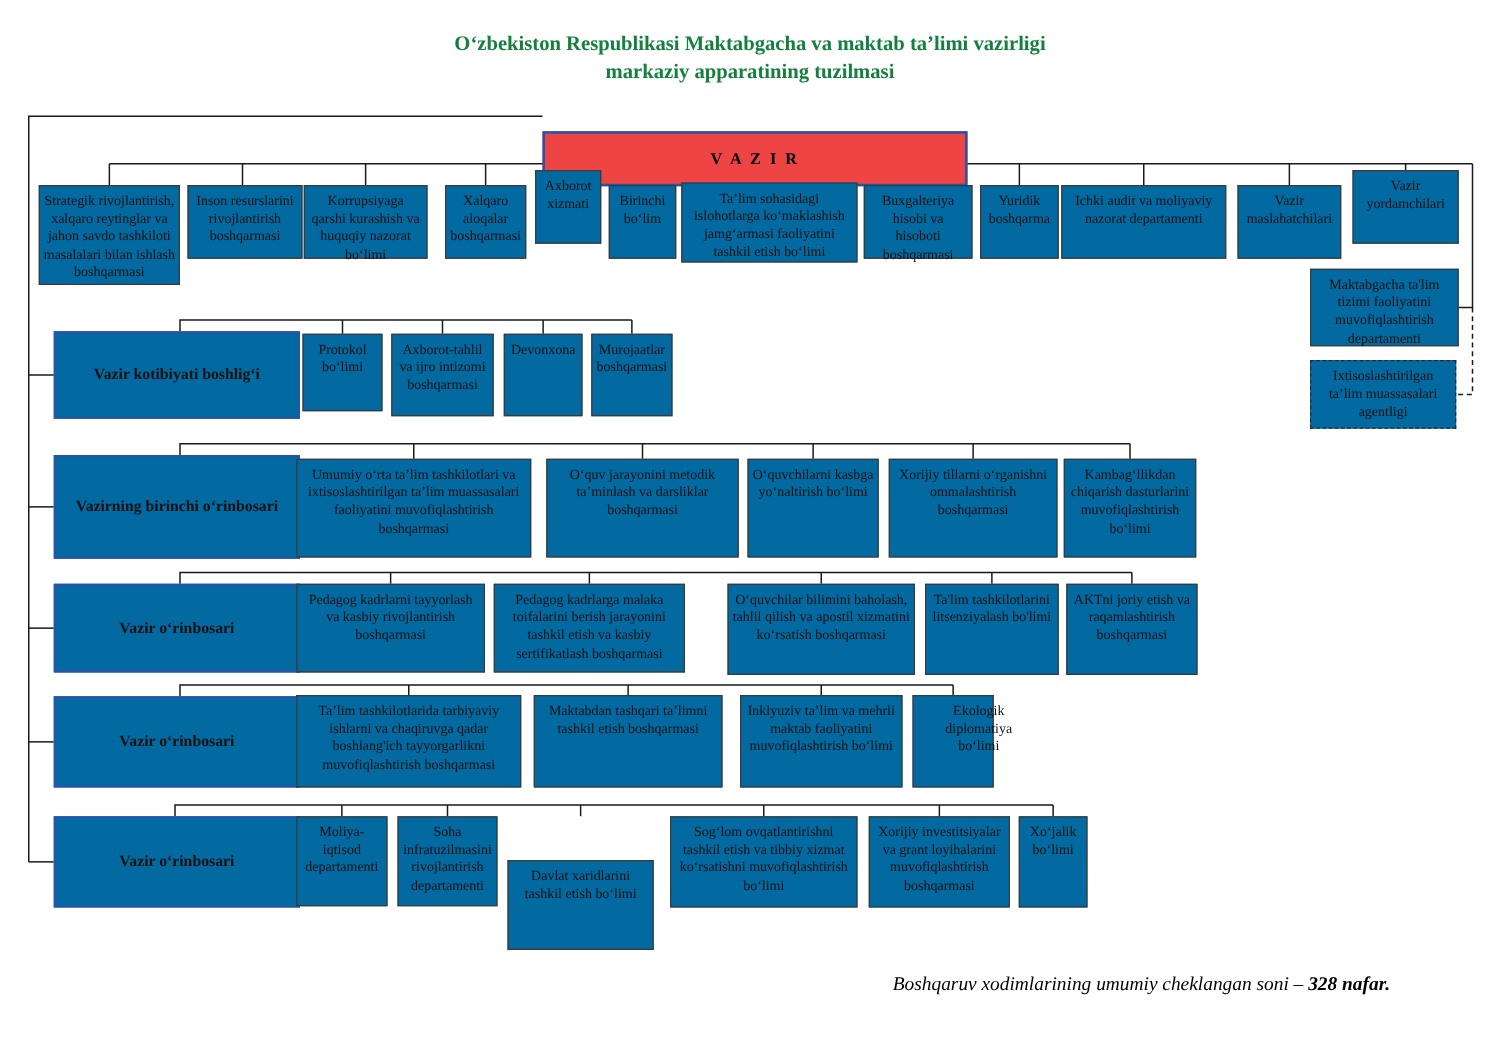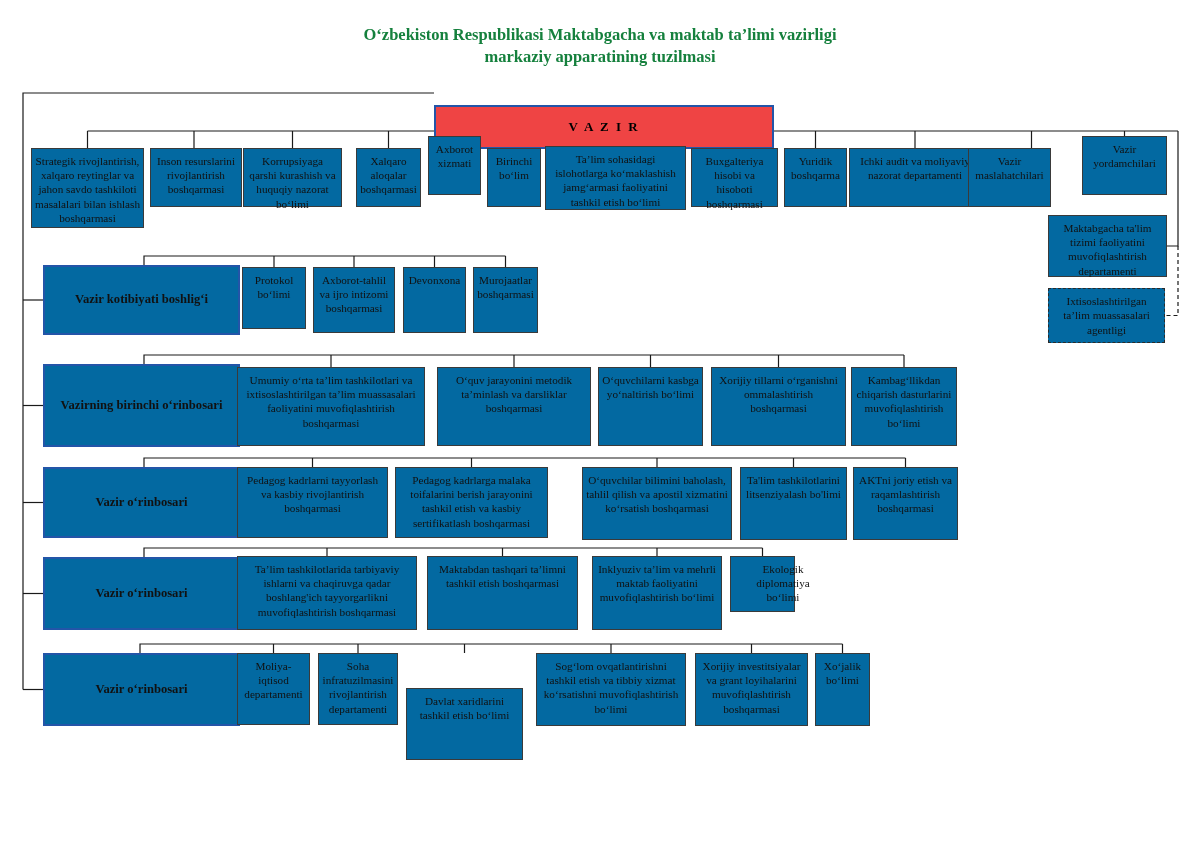--- a/index.html
+++ b/index.html
@@ -91,21 +91,21 @@
       <div class="box" style="left: 31px; top: 148px; width: 113px; height: 80px;">Strategik rivojlantirish, xalqaro reytinglar va jahon savdo tashkiloti masalalari bilan ishlash boshqarmasi</div>
       <div class="box" style="left: 150px; top: 148px; width: 92px; height: 59px;">Inson resurslarini rivojlantirish boshqarmasi</div>
       <div class="box" style="left: 243px; top: 148px; width: 99px; height: 59px;">Korrupsiyaga qarshi kurashish va huquqiy nazorat bo‘limi</div>
       <div class="box" style="left: 356px; top: 148px; width: 65px; height: 59px;">Xalqaro aloqalar boshqarmasi</div>
       <div class="box" style="left: 428px; top: 136px; width: 53px; height: 59px;">Axborot xizmati</div>
       <div class="box" style="left: 487px; top: 148px; width: 54px; height: 59px;">Birinchi bo‘lim</div>
       <div class="box" style="left: 545px; top: 146px; width: 141px; height: 64px;">Ta’lim sohasidagi islohotlarga ko‘maklashish jamg‘armasi faoliyatini tashkil etish bo‘limi</div>
       <div class="box" style="left: 691px; top: 148px; width: 87px; height: 59px;">Buxgalteriya hisobi va hisoboti boshqarmasi</div>
       <div class="box" style="left: 784px; top: 148px; width: 63px; height: 59px;">Yuridik boshqarma</div>
       <div class="box" style="left: 849px; top: 148px; width: 132px; height: 59px;">Ichki audit va moliyaviy nazorat departamenti</div>
-      <div class="box" style="left: 968px; top: 148px; width: 83px; height: 59px; text-align: center;">Vazir maslahatchilari</div>
+      <div class="box" style="left: 990px; top: 148px; width: 83px; height: 59px; text-align: center;">Vazir maslahatchilari</div>
       <div class="box" style="left: 1082px; top: 136px; width: 85px; height: 59px;">Vazir yordamchilari</div>
       <div class="box" style="left: 1048px; top: 215px; width: 119px; height: 62px;">Maktabgacha ta'lim tizimi faoliyatini muvofiqlashtirish departamenti</div>
       <div class="box dashed" style="left: 1048px; top: 288px; width: 117px; height: 55px;">Ixtisoslashtirilgan ta’lim muassasalari agentligi</div>
       <div class="box blue" style="left: 43px; top: 265px; width: 197px; height: 70px;">Vazir kotibiyati boshlig‘i</div>
       <div class="box" style="left: 242px; top: 267px; width: 64px; height: 62px;">Protokol bo‘limi</div>
       <div class="box" style="left: 313px; top: 267px; width: 82px; height: 66px;">Axborot-tahlil va ijro intizomi boshqarmasi</div>
       <div class="box" style="left: 403px; top: 267px; width: 63px; height: 66px;">Devonxona</div>
       <div class="box" style="left: 473px; top: 267px; width: 65px; height: 66px; text-align: center;">Murojaatlar boshqarmasi</div>
       <div class="box blue" style="left: 43px; top: 364px; width: 197px; height: 83px;">Vazirning birinchi o‘rinbosari</div>
       <div class="box" style="left: 237px; top: 367px; width: 188px; height: 79px;">Umumiy o‘rta ta’lim tashkilotlari va ixtisoslashtirilgan ta’lim muassasalari faoliyatini muvofiqlashtirish boshqarmasi</div>
@@ -116,23 +116,24 @@
       <div class="box blue" style="left: 43px; top: 467px; width: 197px; height: 71px;">Vazir o‘rinbosari</div>
       <div class="box" style="left: 237px; top: 467px; width: 151px; height: 71px;">Pedagog kadrlarni tayyorlash va kasbiy rivojlantirish boshqarmasi</div>
       <div class="box" style="left: 395px; top: 467px; width: 153px; height: 71px;">Pedagog kadrlarga malaka toifalarini berish jarayonini tashkil etish va kasbiy sertifikatlash boshqarmasi</div>
       <div class="box" style="left: 582px; top: 467px; width: 150px; height: 73px;">O‘quvchilar bilimini baholash, tahlil qilish va apostil xizmatini ko‘rsatish boshqarmasi</div>
       <div class="box" style="left: 740px; top: 467px; width: 107px; height: 73px;">Ta'lim tashkilotlarini litsenziyalash bo'limi</div>
       <div class="box" style="left: 853px; top: 467px; width: 105px; height: 73px;">AKTni joriy etish va raqamlashtirish boshqarmasi</div>
       <div class="box blue" style="left: 43px; top: 557px; width: 197px; height: 73px;">Vazir o‘rinbosari</div>
       <div class="box" style="left: 237px; top: 556px; width: 180px; height: 74px;">Ta’lim tashkilotlarida tarbiyaviy ishlarni va chaqiruvga qadar boshlang'ich tayyorgarlikni muvofiqlashtirish boshqarmasi</div>
       <div class="box" style="left: 427px; top: 556px; width: 151px; height: 74px;">Maktabdan tashqari ta’limni tashkil etish boshqarmasi</div>
       <div class="box" style="left: 592px; top: 556px; width: 130px; height: 74px;">Inklyuziv ta’lim va mehrli maktab faoliyatini muvofiqlashtirish bo‘limi</div>
-      <div class="box" style="left: 730px; top: 556px; width: 65px; height: 56px; padding-left: 44px;">Ekologik diplomatiya bo‘limi</div>
+      <div class="box" style="left: 730px; top: 556px; width: 65px; height: 74px; padding-left: 44px;">Ekologik diplomatiya bo‘limi</div>
       <div class="box blue" style="left: 43px; top: 653px; width: 197px; height: 73px;">Vazir o‘rinbosari</div>
       <div class="box" style="left: 237px; top: 653px; width: 73px; height: 72px;">Moliya-iqtisod departamenti</div>
       <div class="box" style="left: 318px; top: 653px; width: 80px; height: 72px;">Soha infratuzilmasini rivojlantirish departamenti</div>
       <div class="box" style="left: 406px; top: 653px; width: 117px; height: 72px; margin-top: 35px;">Davlat xaridlarini tashkil etish bo‘limi</div>
       <div class="box" style="left: 536px; top: 653px; width: 150px; height: 73px;">Sog‘lom ovqatlantirishni tashkil etish va tibbiy xizmat ko‘rsatishni muvofiqlashtirish bo‘limi</div>
       <div class="box" style="left: 695px; top: 653px; width: 113px; height: 73px;">Xorijiy investitsiyalar va grant loyihalarini muvofiqlashtirish boshqarmasi</div>
       <div class="box" style="left: 815px; top: 653px; width: 55px; height: 73px;">Xo‘jalik bo‘limi</div>
     </div>
 
+  <div id="footer"><span>Boshqaruv xodimlarining umumiy cheklangan soni – </span><span class="b">328</span><span class="b">  nafar.</span></div>
 </div>
 
 </body></html>

